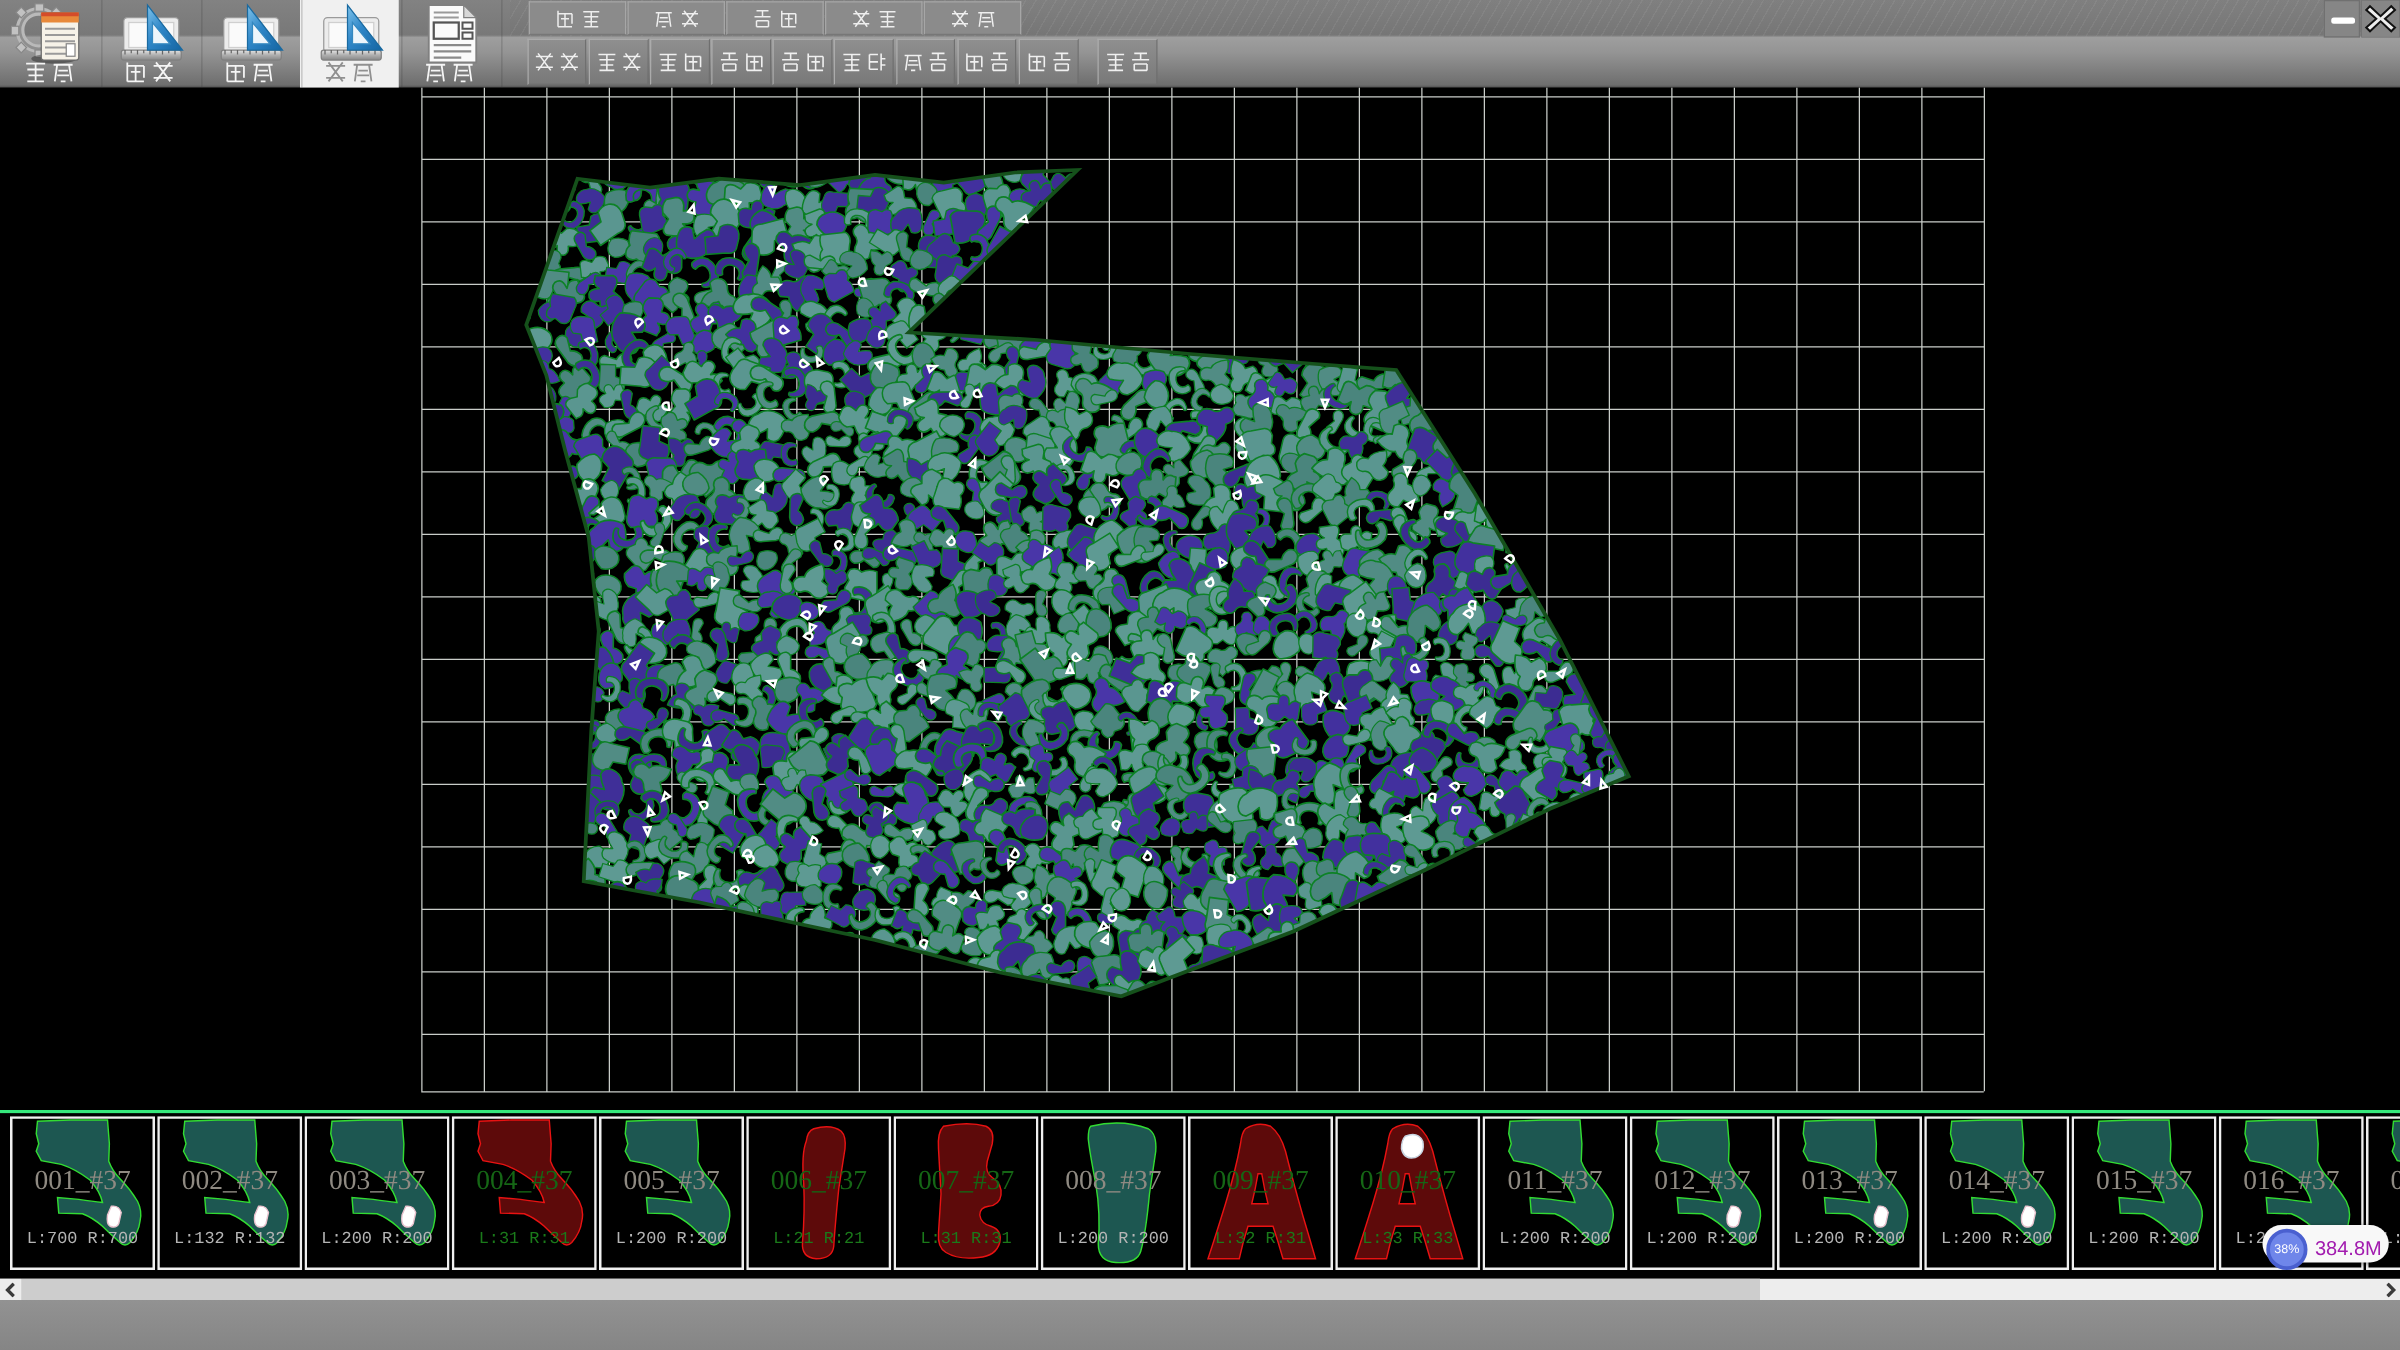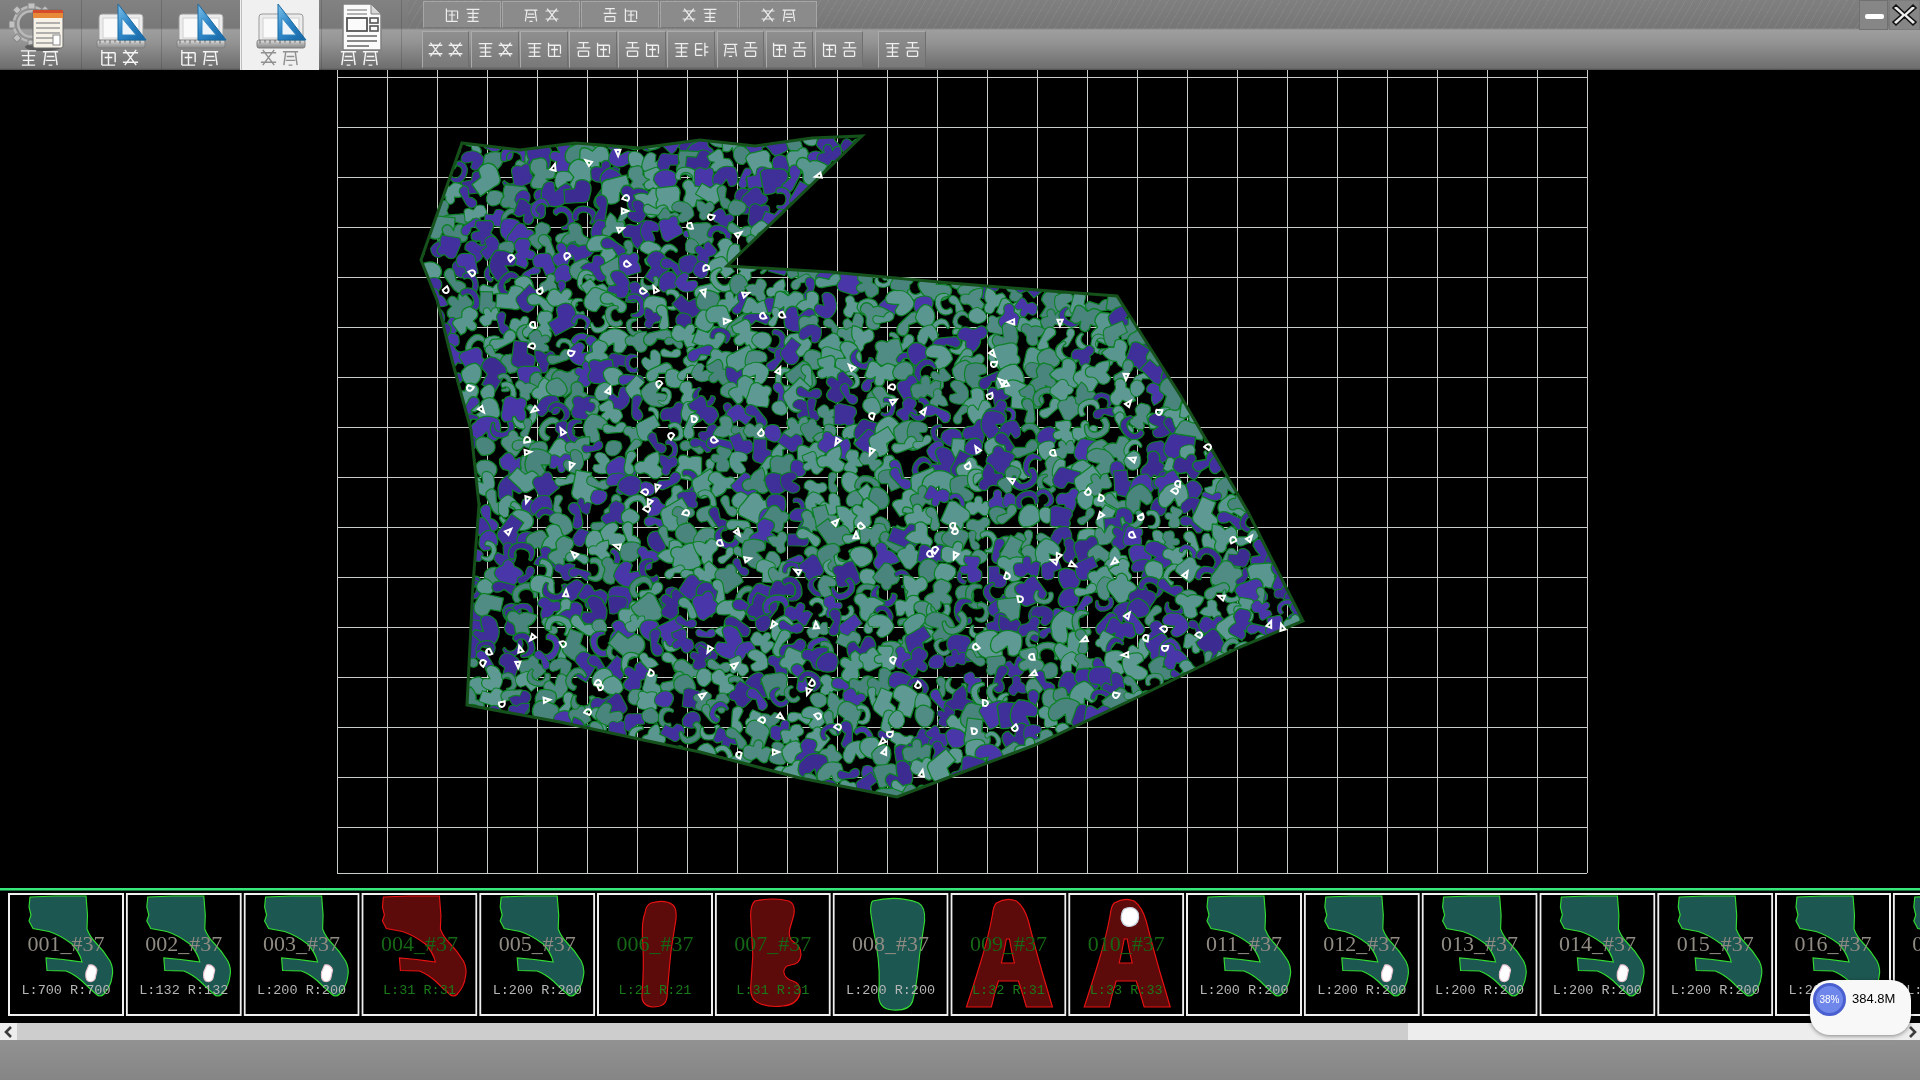--- a/index.html
+++ b/index.html
@@ -1904,15 +1904,15 @@
 <div style="position:absolute;left:0;top:0;width:17px;height:17px;background:#ededed"></div>
 <svg style="position:absolute;left:3px;top:3px" width="12" height="12" viewBox="0 0 12 12">
       <path d="M8,1 L3,6 L8,11" stroke="#3c3c3c" stroke-width="2.6" fill="none"></path>
     </svg>
 <div style="position:absolute;left:17px;top:0;width:1391px;height:17px;background:#cdcdcd"></div>
 <svg style="position:absolute;left:1906px;top:3px" width="12" height="12" viewBox="0 0 12 12">
       <path d="M4,1 L9,6 L4,11" stroke="#3c3c3c" stroke-width="2.6" fill="none"></path>
     </svg>
 </div>
 <div id="statusbar"></div>
-<div style="position:absolute;left:1810px;top:980px;width:101px;height:55px;background:#f8f8f8;border-radius:20px;box-shadow:0 1px 4px rgba(0,0,0,0.45)">
+<div style="position:absolute;left:1810px;top:980px;width:101px;height:30px;background:#f8f8f8;border-radius:20px;box-shadow:0 1px 4px rgba(0,0,0,0.45)">
 <div style="position:absolute;left:3px;top:3px;width:33px;height:33px;border-radius:50%;background:#6f86ea;border:3px solid #4a60d0;box-sizing:border-box;display:flex;align-items:center;justify-content:center;color:#fff;font-size:10px">38%</div>
-<div style="position:absolute;left:42px;top:11px;font-size:13px;color:#000000">384.8M</div>
+<div style="position:absolute;left:42px;top:11px;font-size:16px;color:#a21caf">384.8M</div>
 </div>
 </body></html>

